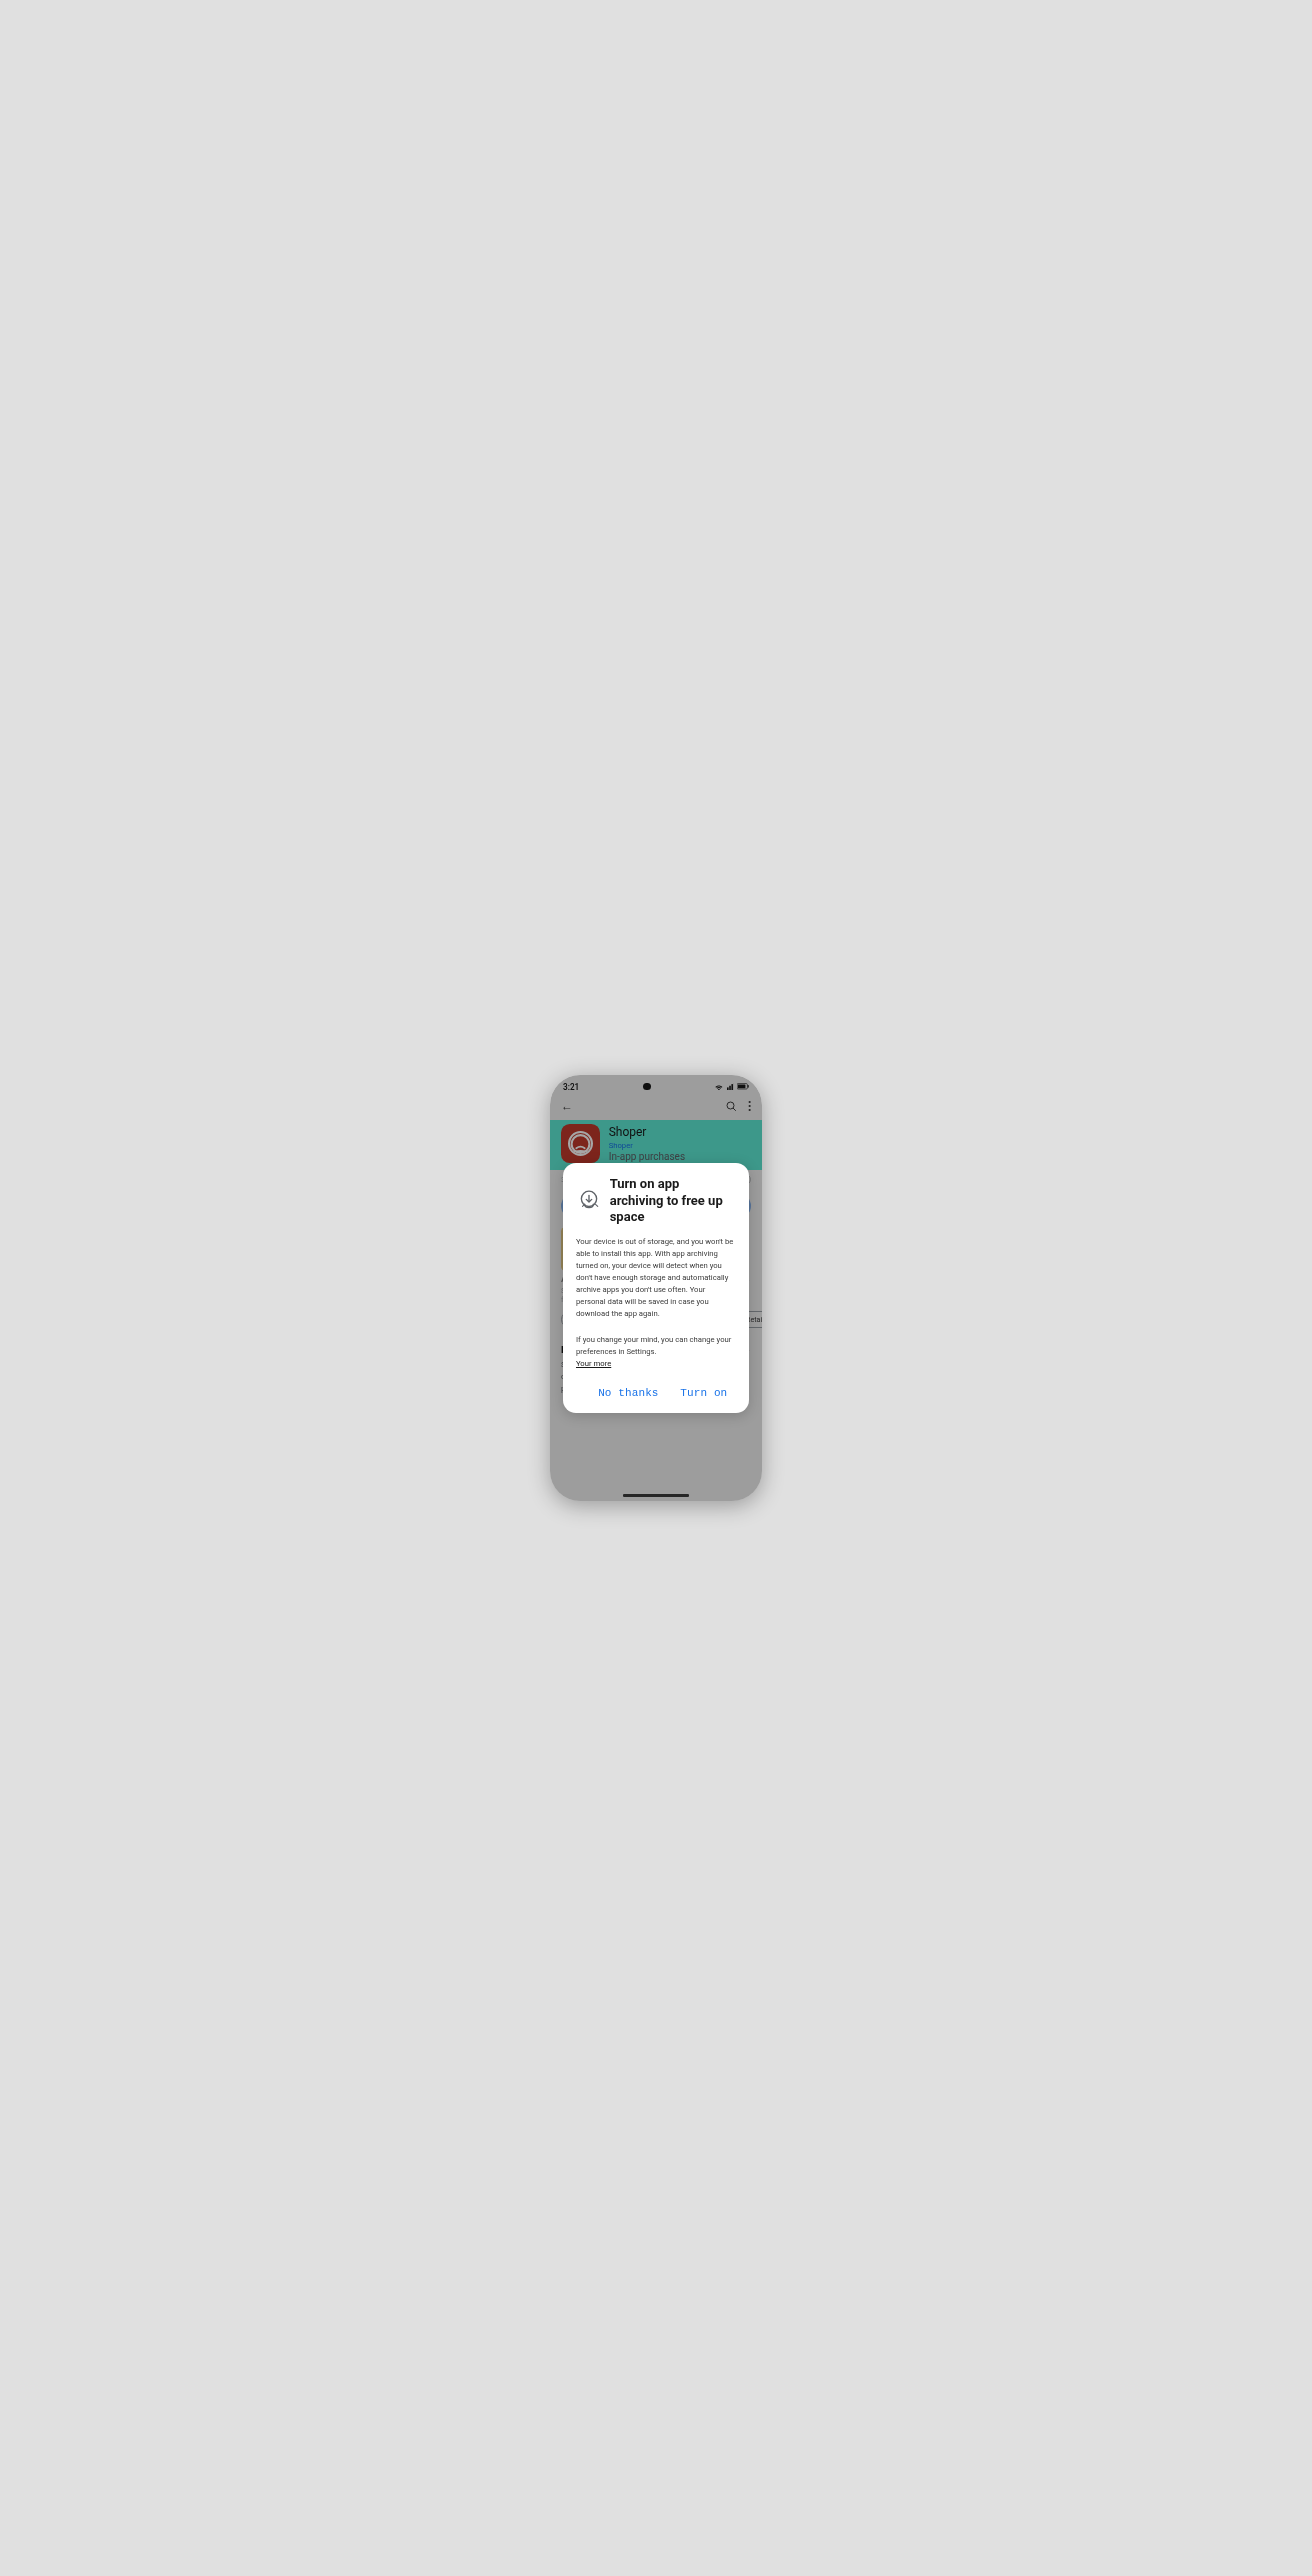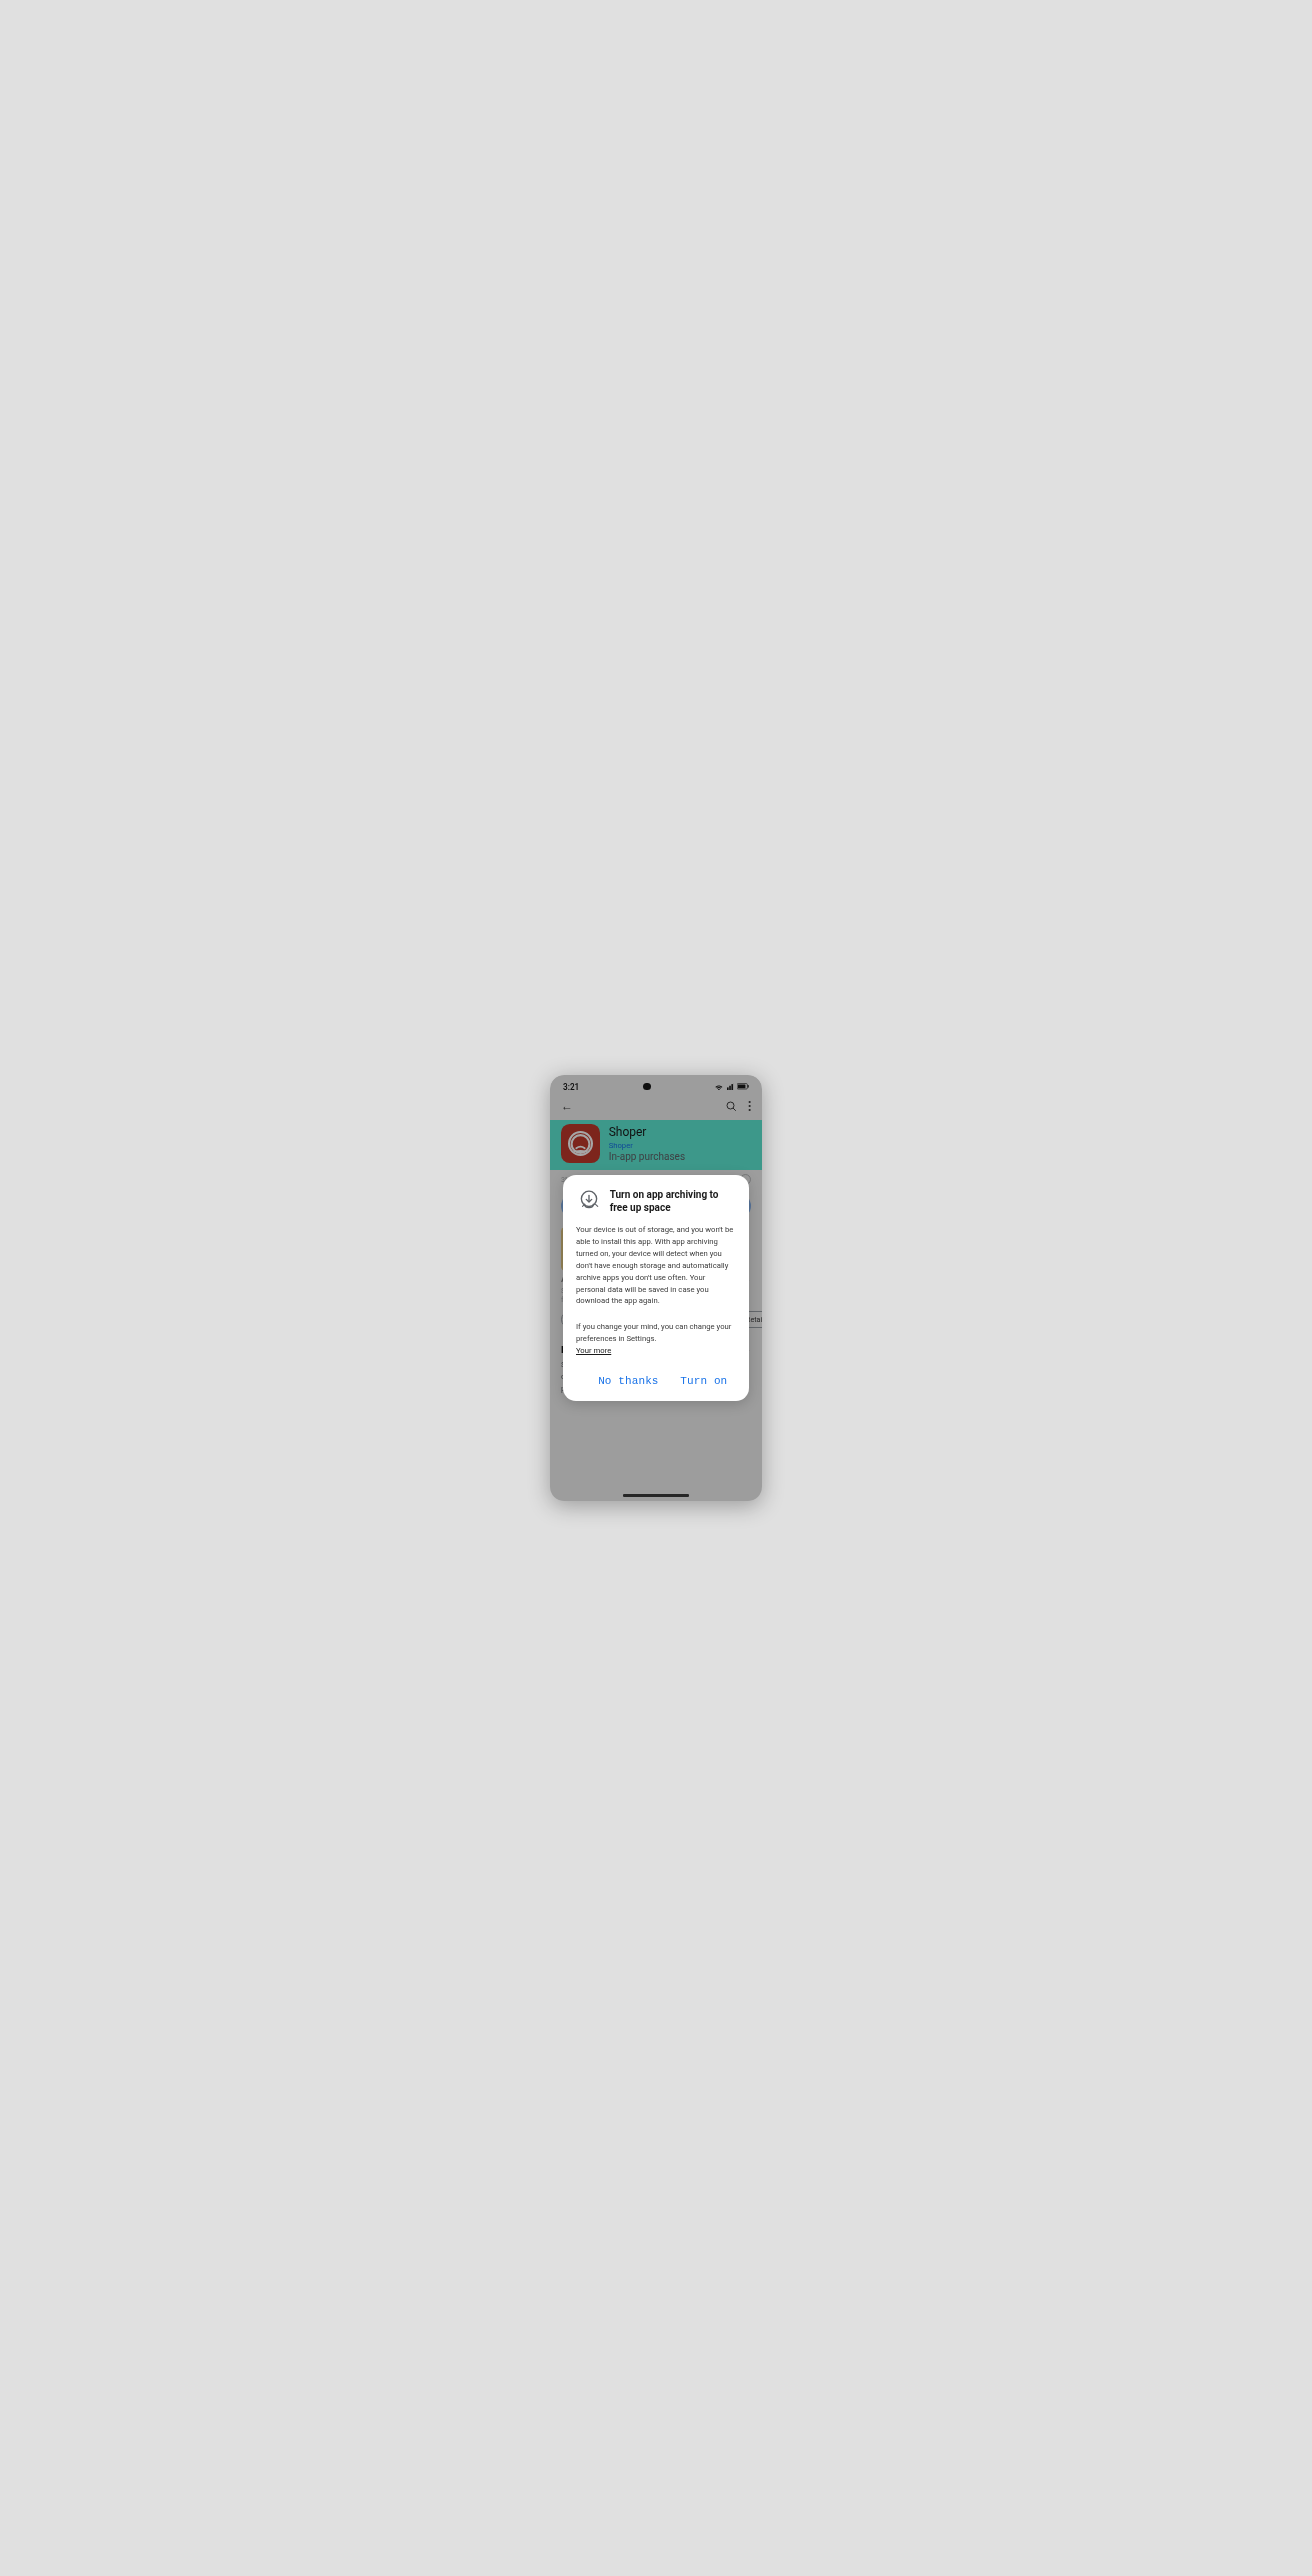--- a/index.html
+++ b/index.html
@@ -10,21 +10,21 @@
       justify-content: center;
       align-items: center;
       min-height: 100vh;
       font-family: 'Roboto', Arial, sans-serif;
     }
 
     .phone-frame {
       width: 212px;
       height: 426px;
       background: #f2f2f2;
-      border-radius: 14px;
+      border-radius: 30px;
       overflow: hidden;
       position: relative;
       box-shadow: 0 4.4px 22px rgba(0,0,0,0.3);
     }
 
     
     .status-bar {
       display: flex;
       justify-content: space-between;
       align-items: center;
@@ -240,21 +240,21 @@
     .archive-icon-wrap {
       width: 26px;
       height: 26px;
       display: flex;
       align-items: center;
       justify-content: center;
       flex-shrink: 0;
     }
 
     .modal-title {
-      font-size: 10px;
+      font-size: 13px;
       font-weight: 700;
       color: #1a1a1a;
       line-height: 1.3;
     }
 
     .modal-body {
       font-size: 7.7px;
       color: #3c3c3c;
       line-height: 1.55;
       margin-bottom: 7.7px;

